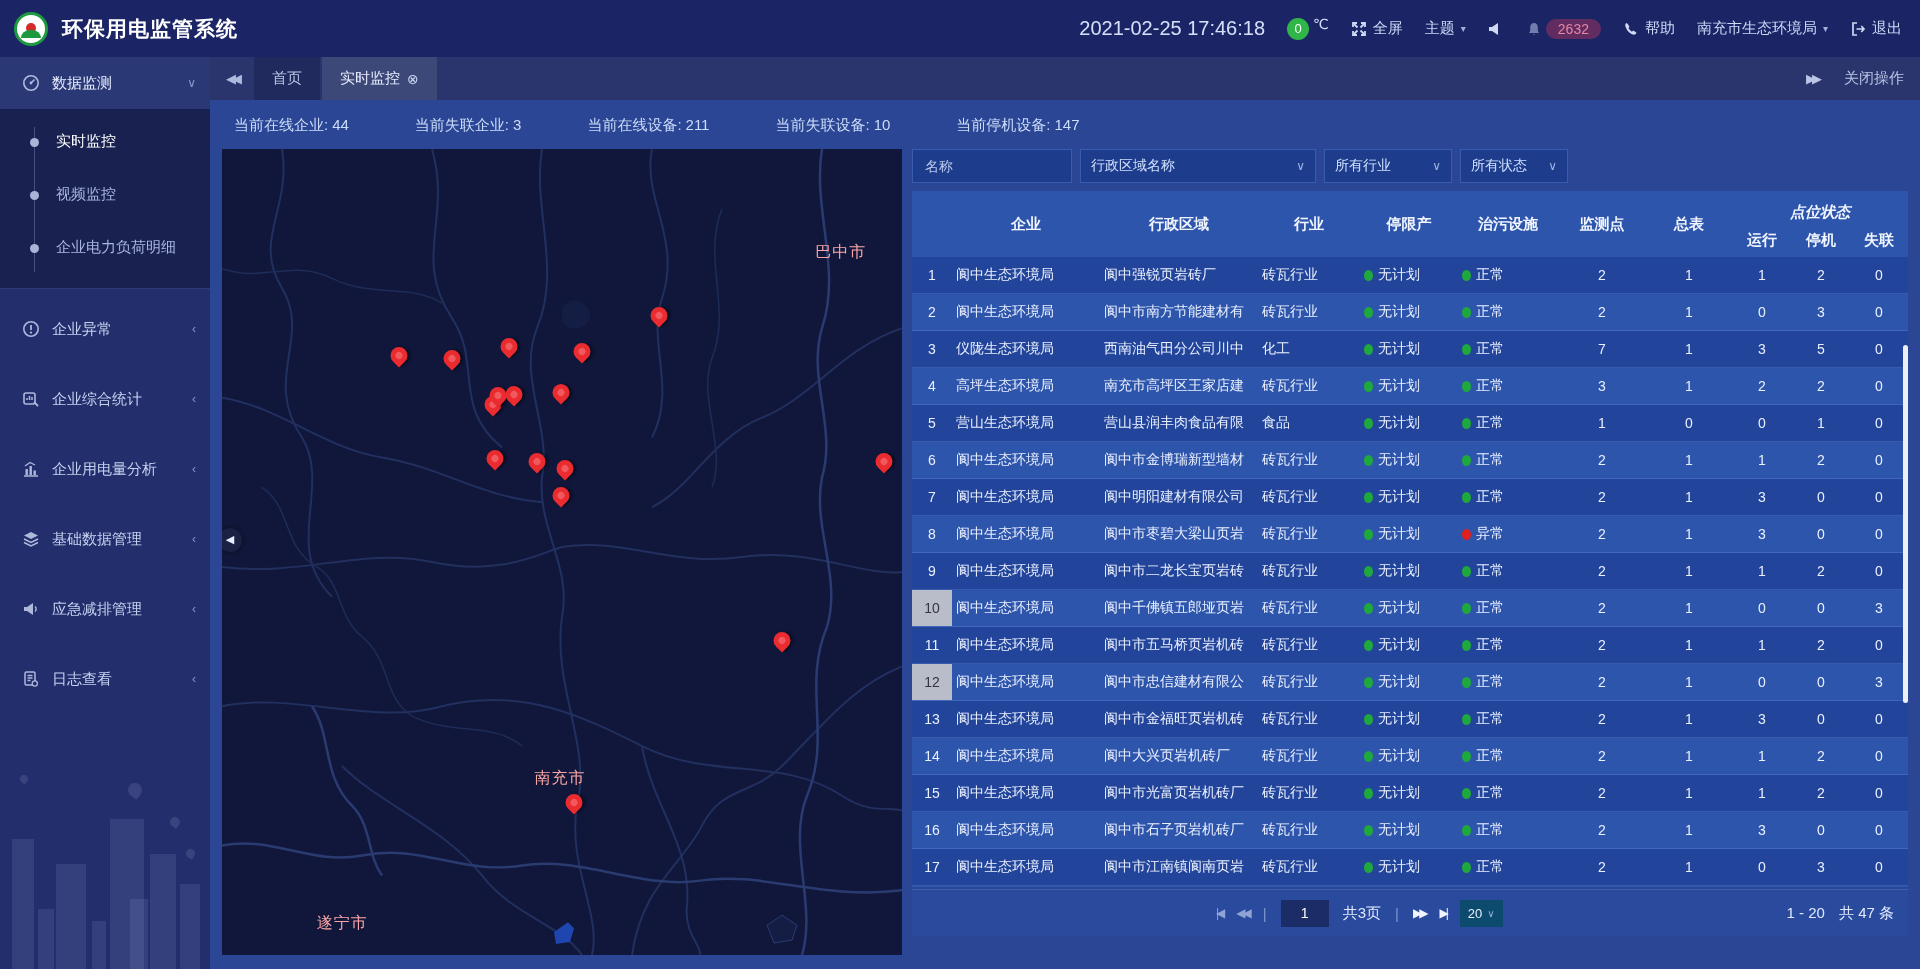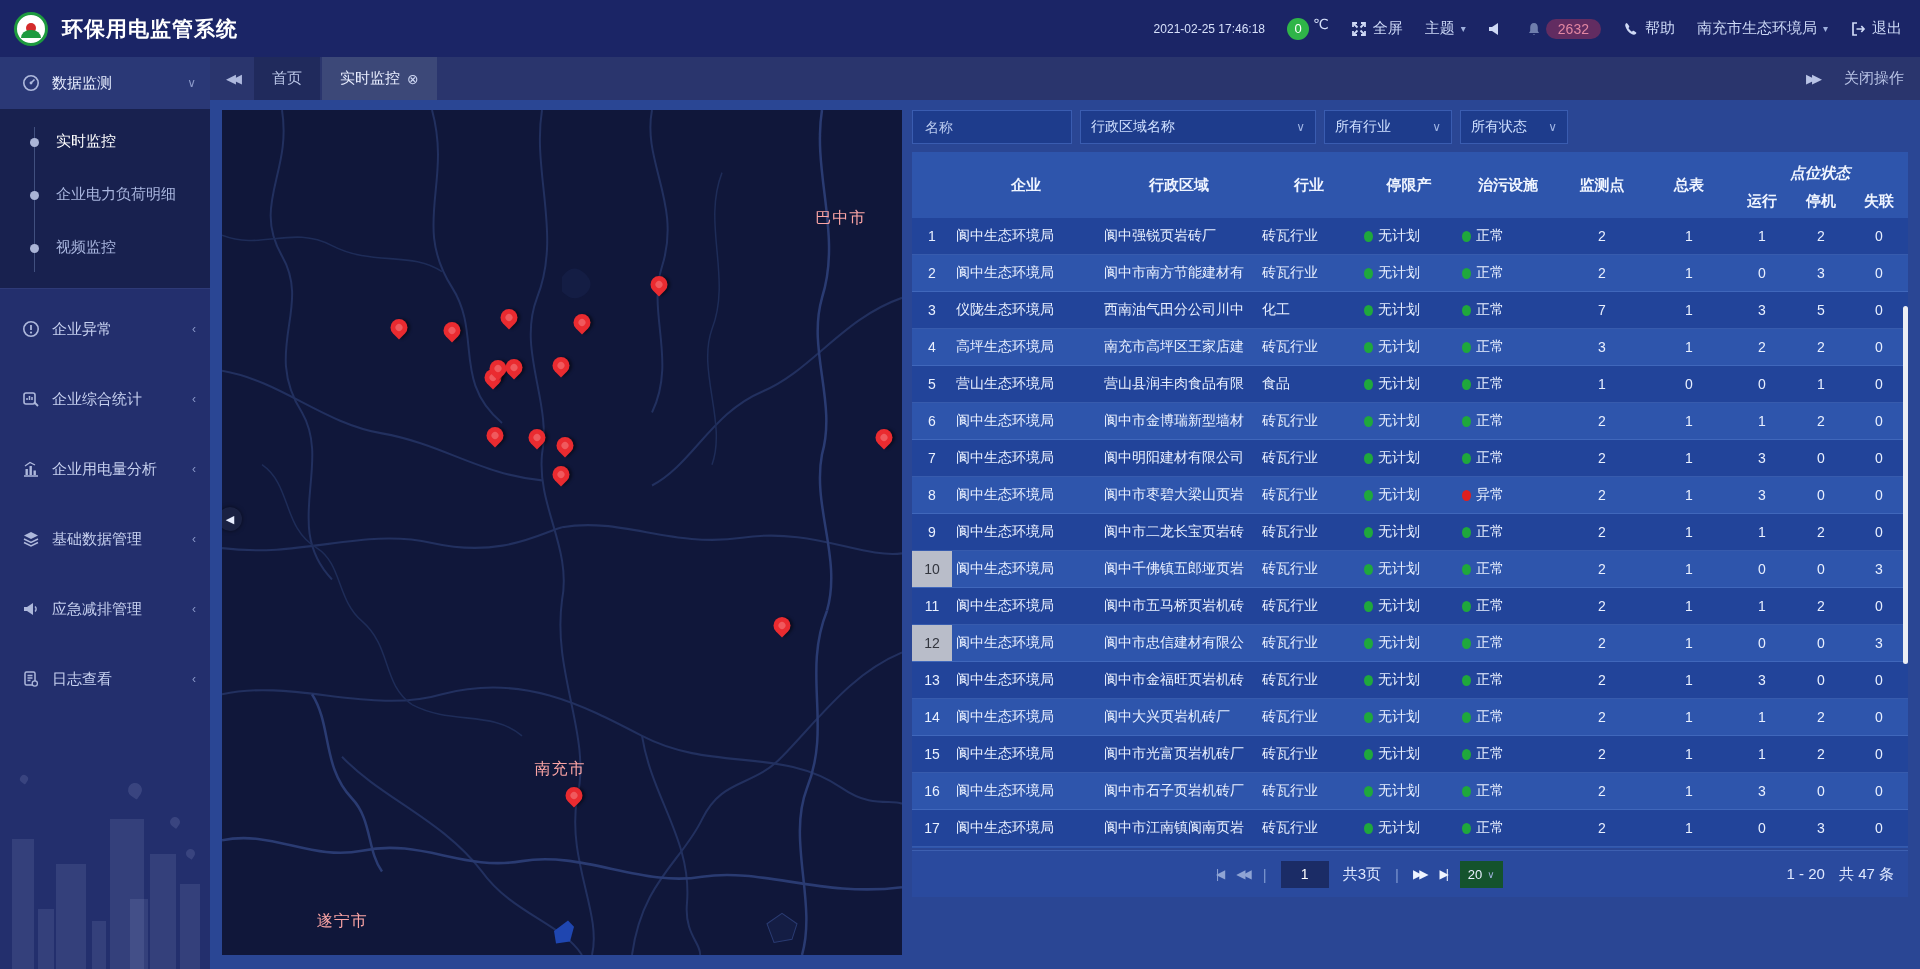--- a/index.html
+++ b/index.html
@@ -16,21 +16,21 @@
     padding:0 18px 0 14px;box-sizing:border-box;
   }
   .logo{
     width:34px;height:34px;border-radius:50%;background:#fff;
     border:3px solid #1d9a3f;box-sizing:border-box;position:relative;flex:0 0 auto;
   }
   .logo::before{content:"";position:absolute;left:50%;top:30%;width:10px;height:10px;margin-left:-5px;border-radius:50%;background:#d42b2b;}
   .logo::after{content:"";position:absolute;left:15%;bottom:15%;width:70%;height:30%;border-radius:50% 50% 0 0/100% 100% 0 0;background:#1d9a3f;}
   .app-title{font-size:21px;font-weight:bold;color:#ffffff;margin-left:14px;letter-spacing:1px;}
   .header-right{margin-left:auto;display:flex;align-items:center;gap:22px;font-size:15px;color:#ccd8f6;}
-  .datetime{font-size:12px;color:#d6e0fa;}
+  .datetime{font-size:20px;color:#d6e0fa;}
   .temp{display:flex;align-items:flex-start;gap:4px;}
   .temp-badge{width:22px;height:22px;border-radius:50%;background:#2fb548;color:#fff;font-size:13px;
     display:flex;align-items:center;justify-content:center;}
   .temp-unit{font-size:14px;color:#d6e0fa;margin-top:-2px;}
   .hbtn{display:flex;align-items:center;gap:6px;cursor:pointer;white-space:nowrap;}
   .hicon{width:16px;height:16px;display:inline-block;}
   .hicon svg{display:block;width:100%;height:100%;}
   .caret{font-size:10px;color:#9fb0dd;}
   .notif{display:flex;align-items:center;gap:4px;}
   .notif-badge{
@@ -113,21 +113,21 @@
   .dot.red{background:#e01f1f;}
   .scrollbar{position:absolute;right:0;top:88px;width:5px;height:358px;background:#eceef4;border-radius:3px;}
   
   .pager{height:46px;margin-top:2px;display:flex;align-items:center;font-size:15px;color:#dfe8ff;
     border-top:1px solid rgba(120,160,230,.25);padding:0 14px;background:#2a4a9e;}
   .pager-mid{display:flex;align-items:center;gap:14px;margin:0 auto 0 290px;}
   .pg-ico{letter-spacing:-3px;font-size:12px;cursor:pointer;color:#f0f5ff;}
   .pg-ico.dim{color:#8fa4d4;}
   .pg-sep{color:#7d97cf;}
   .pg-input{width:48px;height:27px;background:#1b2c66;color:#fff;text-align:center;line-height:27px;font-size:14px;}
-  .pg-select{height:27px;background:#14532d;color:#e8efff;font-size:13px;display:flex;align-items:center;gap:5px;padding:0 8px;cursor:pointer;}
+  .pg-select{height:27px;background:#0c4a6e;color:#e8efff;font-size:13px;display:flex;align-items:center;gap:5px;padding:0 8px;cursor:pointer;}
   .pager-right{margin-left:auto;display:flex;gap:14px;font-size:15px;}
 </style>
 </head>
 <body>
 
 <div class="header">
   <div class="logo"></div>
   <div class="app-title">环保用电监管系统</div>
   <div class="header-right">
     <span class="datetime">2021-02-25 17:46:18</span>
@@ -200,22 +200,22 @@
             <circle cx="9" cy="9" r="7.2" stroke="#c6d0ef" stroke-width="1.6" fill="none"></circle>
             <path d="M9 9 L12.5 5.5" stroke="#c6d0ef" stroke-width="1.6"></path>
             <circle cx="9" cy="9" r="1.4" fill="#c6d0ef"></circle>
           </svg>
       </span>
       <span>数据监测</span>
       <span class="s-chev">∨</span>
     </div>
     <div class="submenu">
       <div class="submenu-item active">实时监控</div>
+      <div class="submenu-item">视频监控</div>
       <div class="submenu-item">企业电力负荷明细</div>
-      <div class="submenu-item">视频监控</div>
     </div>
     <div class="menu-section" style="margin-top:14px">
       <span class="micon">
         <svg viewBox="0 0 18 18">
             <circle cx="9" cy="9" r="7.2" stroke="#c6d0ef" stroke-width="1.6" fill="none"></circle>
             <path d="M9 5 L9 10" stroke="#c6d0ef" stroke-width="1.8"></path>
             <circle cx="9" cy="12.6" r="1.1" fill="#c6d0ef"></circle>
           </svg>
       </span>
       <span>企业异常</span>
@@ -304,20 +304,27 @@
         <span class="tab-close">⊗</span>
       </div>
       <div class="tabbar-right">
         <span class="arr">▶▶</span>
         <span>关闭操作</span>
       </div>
     </div>
 
     <div class="content">
 
+      <div class="stats">
+        <span class="stat"><span>当前在线企业:</span><b>44</b></span>
+        <span class="stat"><span>当前失联企业:</span><b>3</b></span>
+        <span class="stat"><span>当前在线设备:</span><b>211</b></span>
+        <span class="stat"><span>当前失联设备:</span><b>10</b></span>
+        <span class="stat"><span>当前停机设备:</span><b>147</b></span>
+      </div>
 
       <div class="work">
 
         <div class="map" id="map">
           <svg class="maplines" viewBox="0 0 680 810" preserveAspectRatio="none">
             <g fill="none" stroke="#22305f" stroke-width="2">
               <path d="M60 0 C70 60 30 90 60 140 C90 190 40 230 80 290 C110 340 60 400 110 450"></path>
               <path d="M210 0 C230 70 190 110 230 170 C260 215 230 260 280 300"></path>
               <path d="M320 0 C310 60 340 120 315 180 C295 230 330 280 320 330 C315 380 350 420 340 470 C330 540 370 600 355 660 C345 720 380 770 370 810"></path>
               <path d="M430 0 C420 50 460 90 440 150 C425 195 455 240 430 290"></path>

